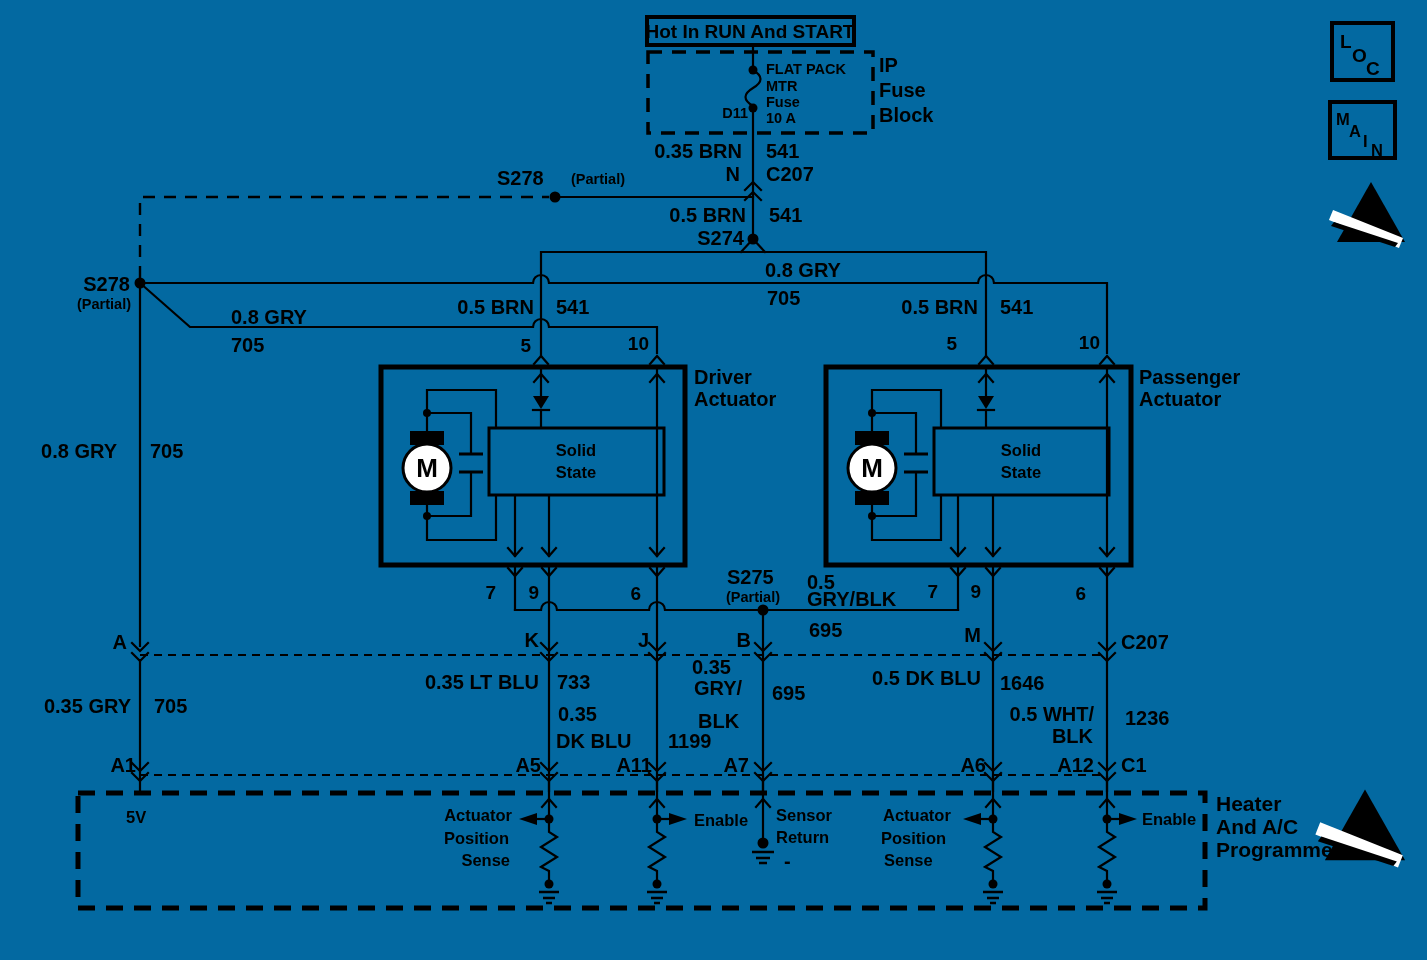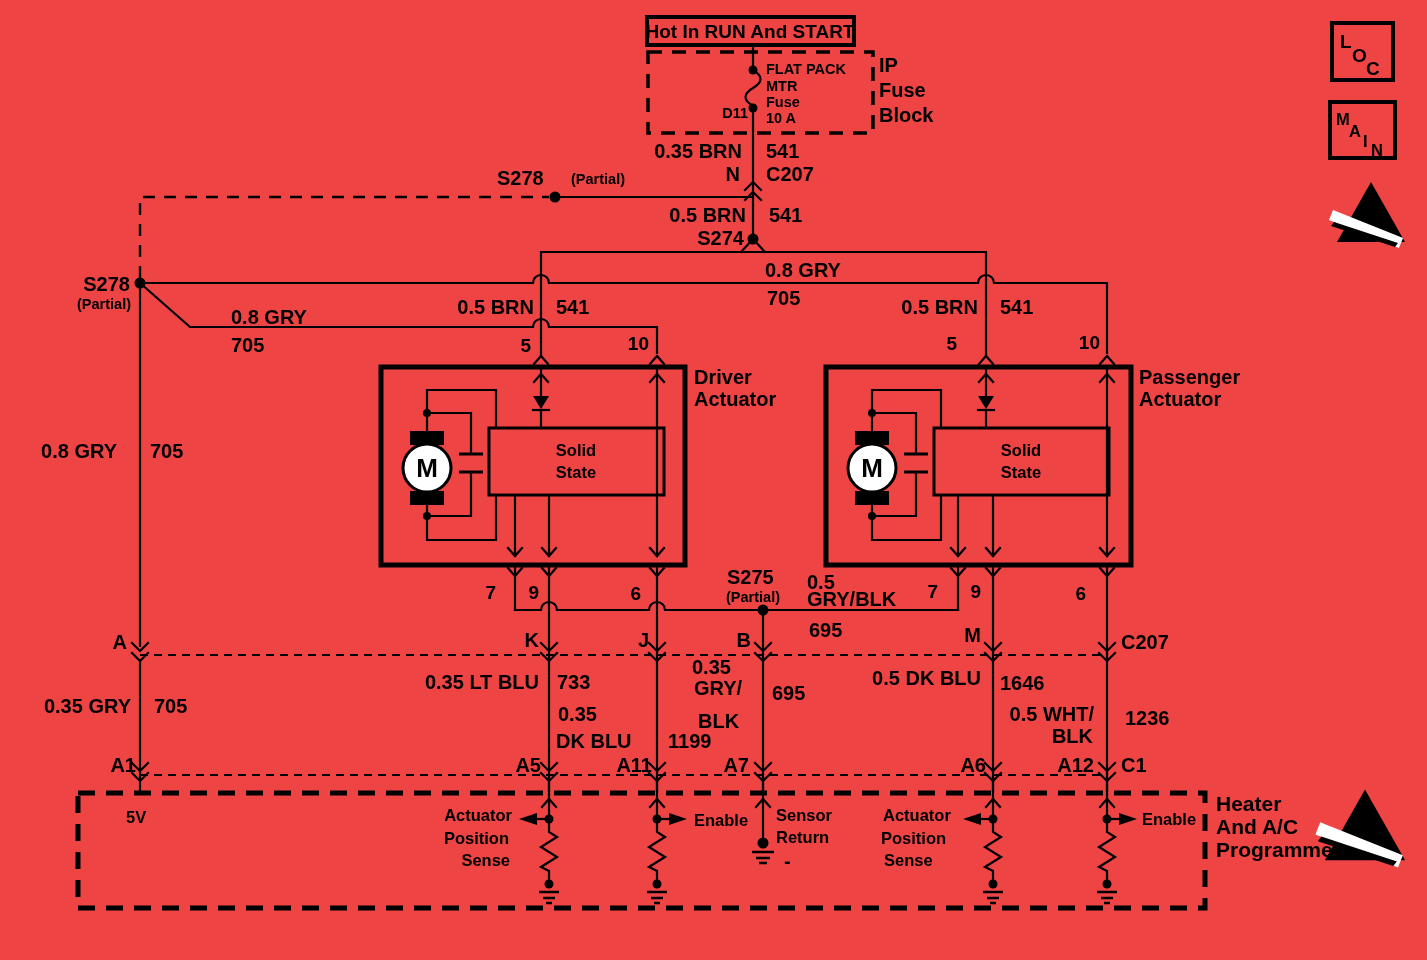--- a/index.html
+++ b/index.html
@@ -1,16 +1,16 @@
 <!DOCTYPE html>
 <html><head>
 <meta charset="utf-8">
 <style>
   html,body{margin:0;padding:0;background:#fff;}
-  .page{width:1427px;height:960px;position:relative;background:#ef4444;}
+  .page{width:1427px;height:960px;position:relative;background:#0369a1;}
   svg{display:block;}
   text{font-family:"Liberation Sans","DejaVu Sans",sans-serif;font-weight:bold;fill:#000;}
   .t20{font-size:20px;}
   .t19{font-size:19px;}
   .t17{font-size:16.5px;}
   .t15{font-size:14.5px;}
   .t26{font-size:26px;}
   .t21{font-size:21px;}
   .mid{text-anchor:middle;}
   .end{text-anchor:end;}

